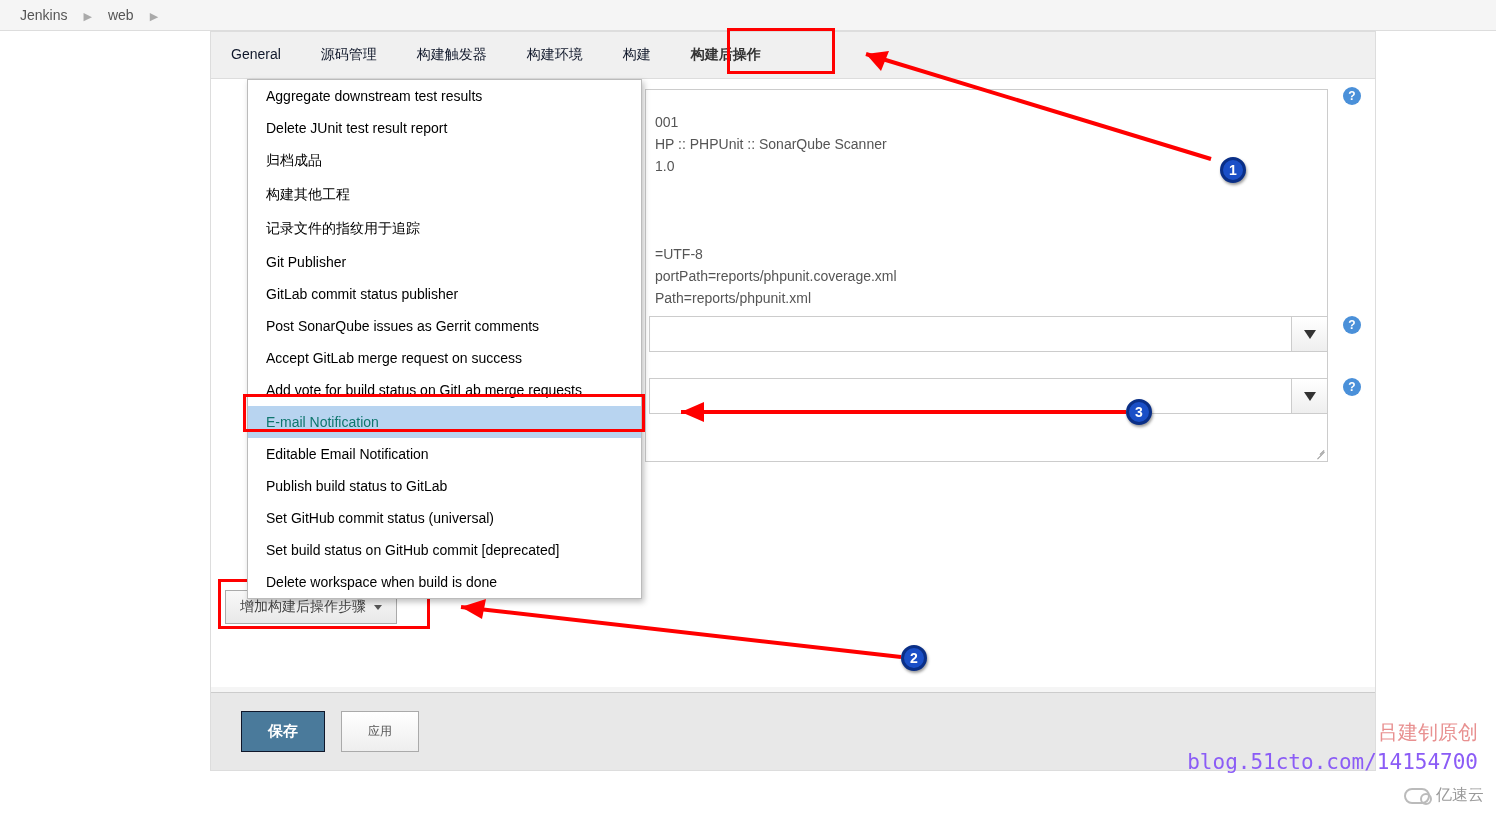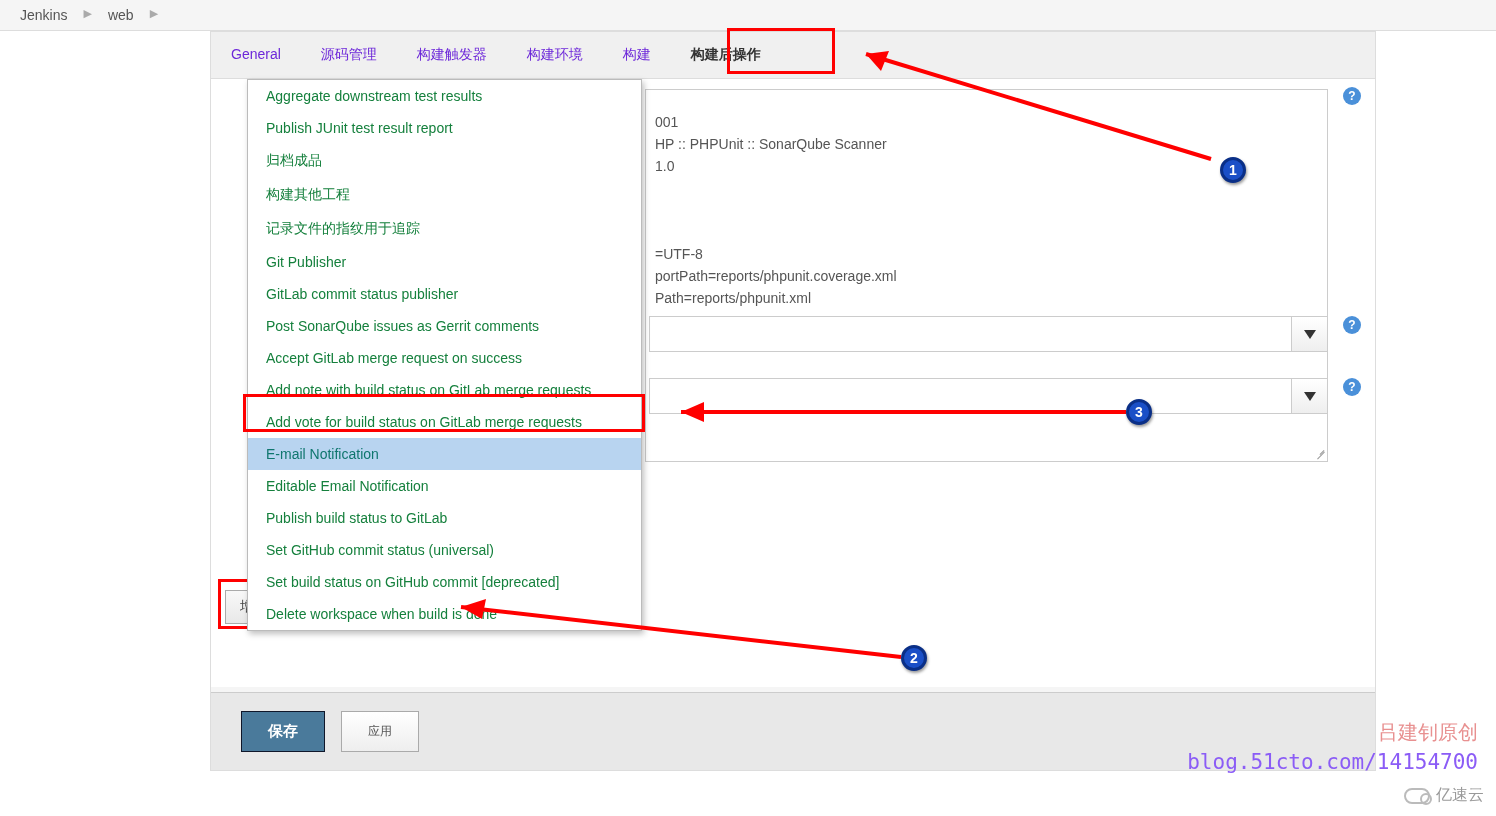--- a/index.html
+++ b/index.html
@@ -1,33 +1,33 @@
 <!DOCTYPE html>
 <html><head>
   <meta charset="utf-8">
   <style>
     * { box-sizing: border-box; margin: 0; padding: 0; }
     body { font-family: Arial, "Microsoft YaHei", sans-serif; font-size: 14px; color: #333; background: #fff; }
     
-    .breadcrumb { background: #f5f5f5; padding: 7px 20px; border-bottom: 1px solid #ddd; display: flex; align-items: flex-start; gap: 16px; color: #666; }
+    .breadcrumb { background: #f5f5f5; padding: 7px 20px; border-bottom: 1px solid #ddd; display: flex; align-items: flex-end; gap: 16px; color: #666; }
     .breadcrumb a { color: #555; text-decoration: none; }
     .breadcrumb .sep { color: #aaa; font-size: 11px; }
     
     .page { padding: 0 0 40px 0; }
     .content { margin-left: 210px; margin-right: 120px; background: #f5f5f5; border: 1px solid #ddd; position: relative; }
     
     .tabs { display: flex; background: #f0f0f0; border-bottom: 1px solid #ddd; position: relative; }
-    .tab { padding: 14px 20px; color: #6d28d9; cursor: pointer; }
+    .tab { padding: 14px 20px; color: #0f172a; cursor: pointer; }
     .tab.active { font-weight: bold; color: #333; }
     .tab-highlight-box { position: absolute; border: 3px solid red; }
     
     .config-body { background: #fff; margin: 0; position: relative; min-height: 420px; }
     
     .dropdown-menu { position: absolute; left: 36px; top: 0; width: 395px; background: #fff; border: 1px solid #bbb; box-shadow: 2px 3px 6px rgba(0,0,0,0.25); z-index: 10; }
-    .dropdown-item { padding: 8px 18px; color: #15803d; cursor: pointer; font-size: 14px; }
+    .dropdown-item { padding: 8px 18px; color: #000000; cursor: pointer; font-size: 14px; }
     .dropdown-item.selected { background: #b8d4f0; color: #0f766e; }
     .email-highlight { position: absolute; border: 3px solid red; }
     
     .text-block { position: absolute; left: 434px; top: 10px; color: #555; font-size: 14px; line-height: 22px; padding: 22px 10px; }
     
     .textarea-box { position: absolute; right: 47px; top: 10px; bottom: 225px; left: 434px; border: 1px solid #ccc; pointer-events: none; }
     .resize-handle { position: absolute; right: 2px; bottom: 2px; width: 12px; height: 12px; }
     .resize-handle::before, .resize-handle::after { content:''; position:absolute; background:#999; height:1px; width:10px; transform:rotate(-45deg); }
     .resize-handle::before { bottom:3px; right:-1px; }
     .resize-handle::after { bottom:6px; right:0px; width:6px; }
@@ -110,29 +110,28 @@
 
       <div class="collapse-row" style="top:299px; left:438px;">
         <div class="collapse-btn">
           <div class="triangle-down"></div>
         </div>
       </div>
       <div class="help-icon" style="right:14px; top:299px;">?</div>
 
       <div class="dropdown-menu">
         <div class="dropdown-item">Aggregate downstream test results</div>
-        <div class="dropdown-item">Publish JUnit test result report</div>
+        <div class="dropdown-item">Delete JUnit test result report</div>
         <div class="dropdown-item">归档成品</div>
         <div class="dropdown-item">构建其他工程</div>
         <div class="dropdown-item">记录文件的指纹用于追踪</div>
         <div class="dropdown-item">Git Publisher</div>
         <div class="dropdown-item">GitLab commit status publisher</div>
         <div class="dropdown-item">Post SonarQube issues as Gerrit comments</div>
         <div class="dropdown-item">Accept GitLab merge request on success</div>
-        <div class="dropdown-item">Add note with build status on GitLab merge requests</div>
         <div class="dropdown-item">Add vote for build status on GitLab merge requests</div>
         <div class="dropdown-item selected">E-mail Notification</div>
         <div class="dropdown-item">Editable Email Notification</div>
         <div class="dropdown-item">Publish build status to GitLab</div>
         <div class="dropdown-item">Set GitHub commit status (universal)</div>
         <div class="dropdown-item">Set build status on GitHub commit [deprecated]</div>
         <div class="dropdown-item">Delete workspace when build is done</div>
         <div class="email-highlight" style="left:-5px; top:314px; width:402px; height:38px;"></div>
       </div>
 

